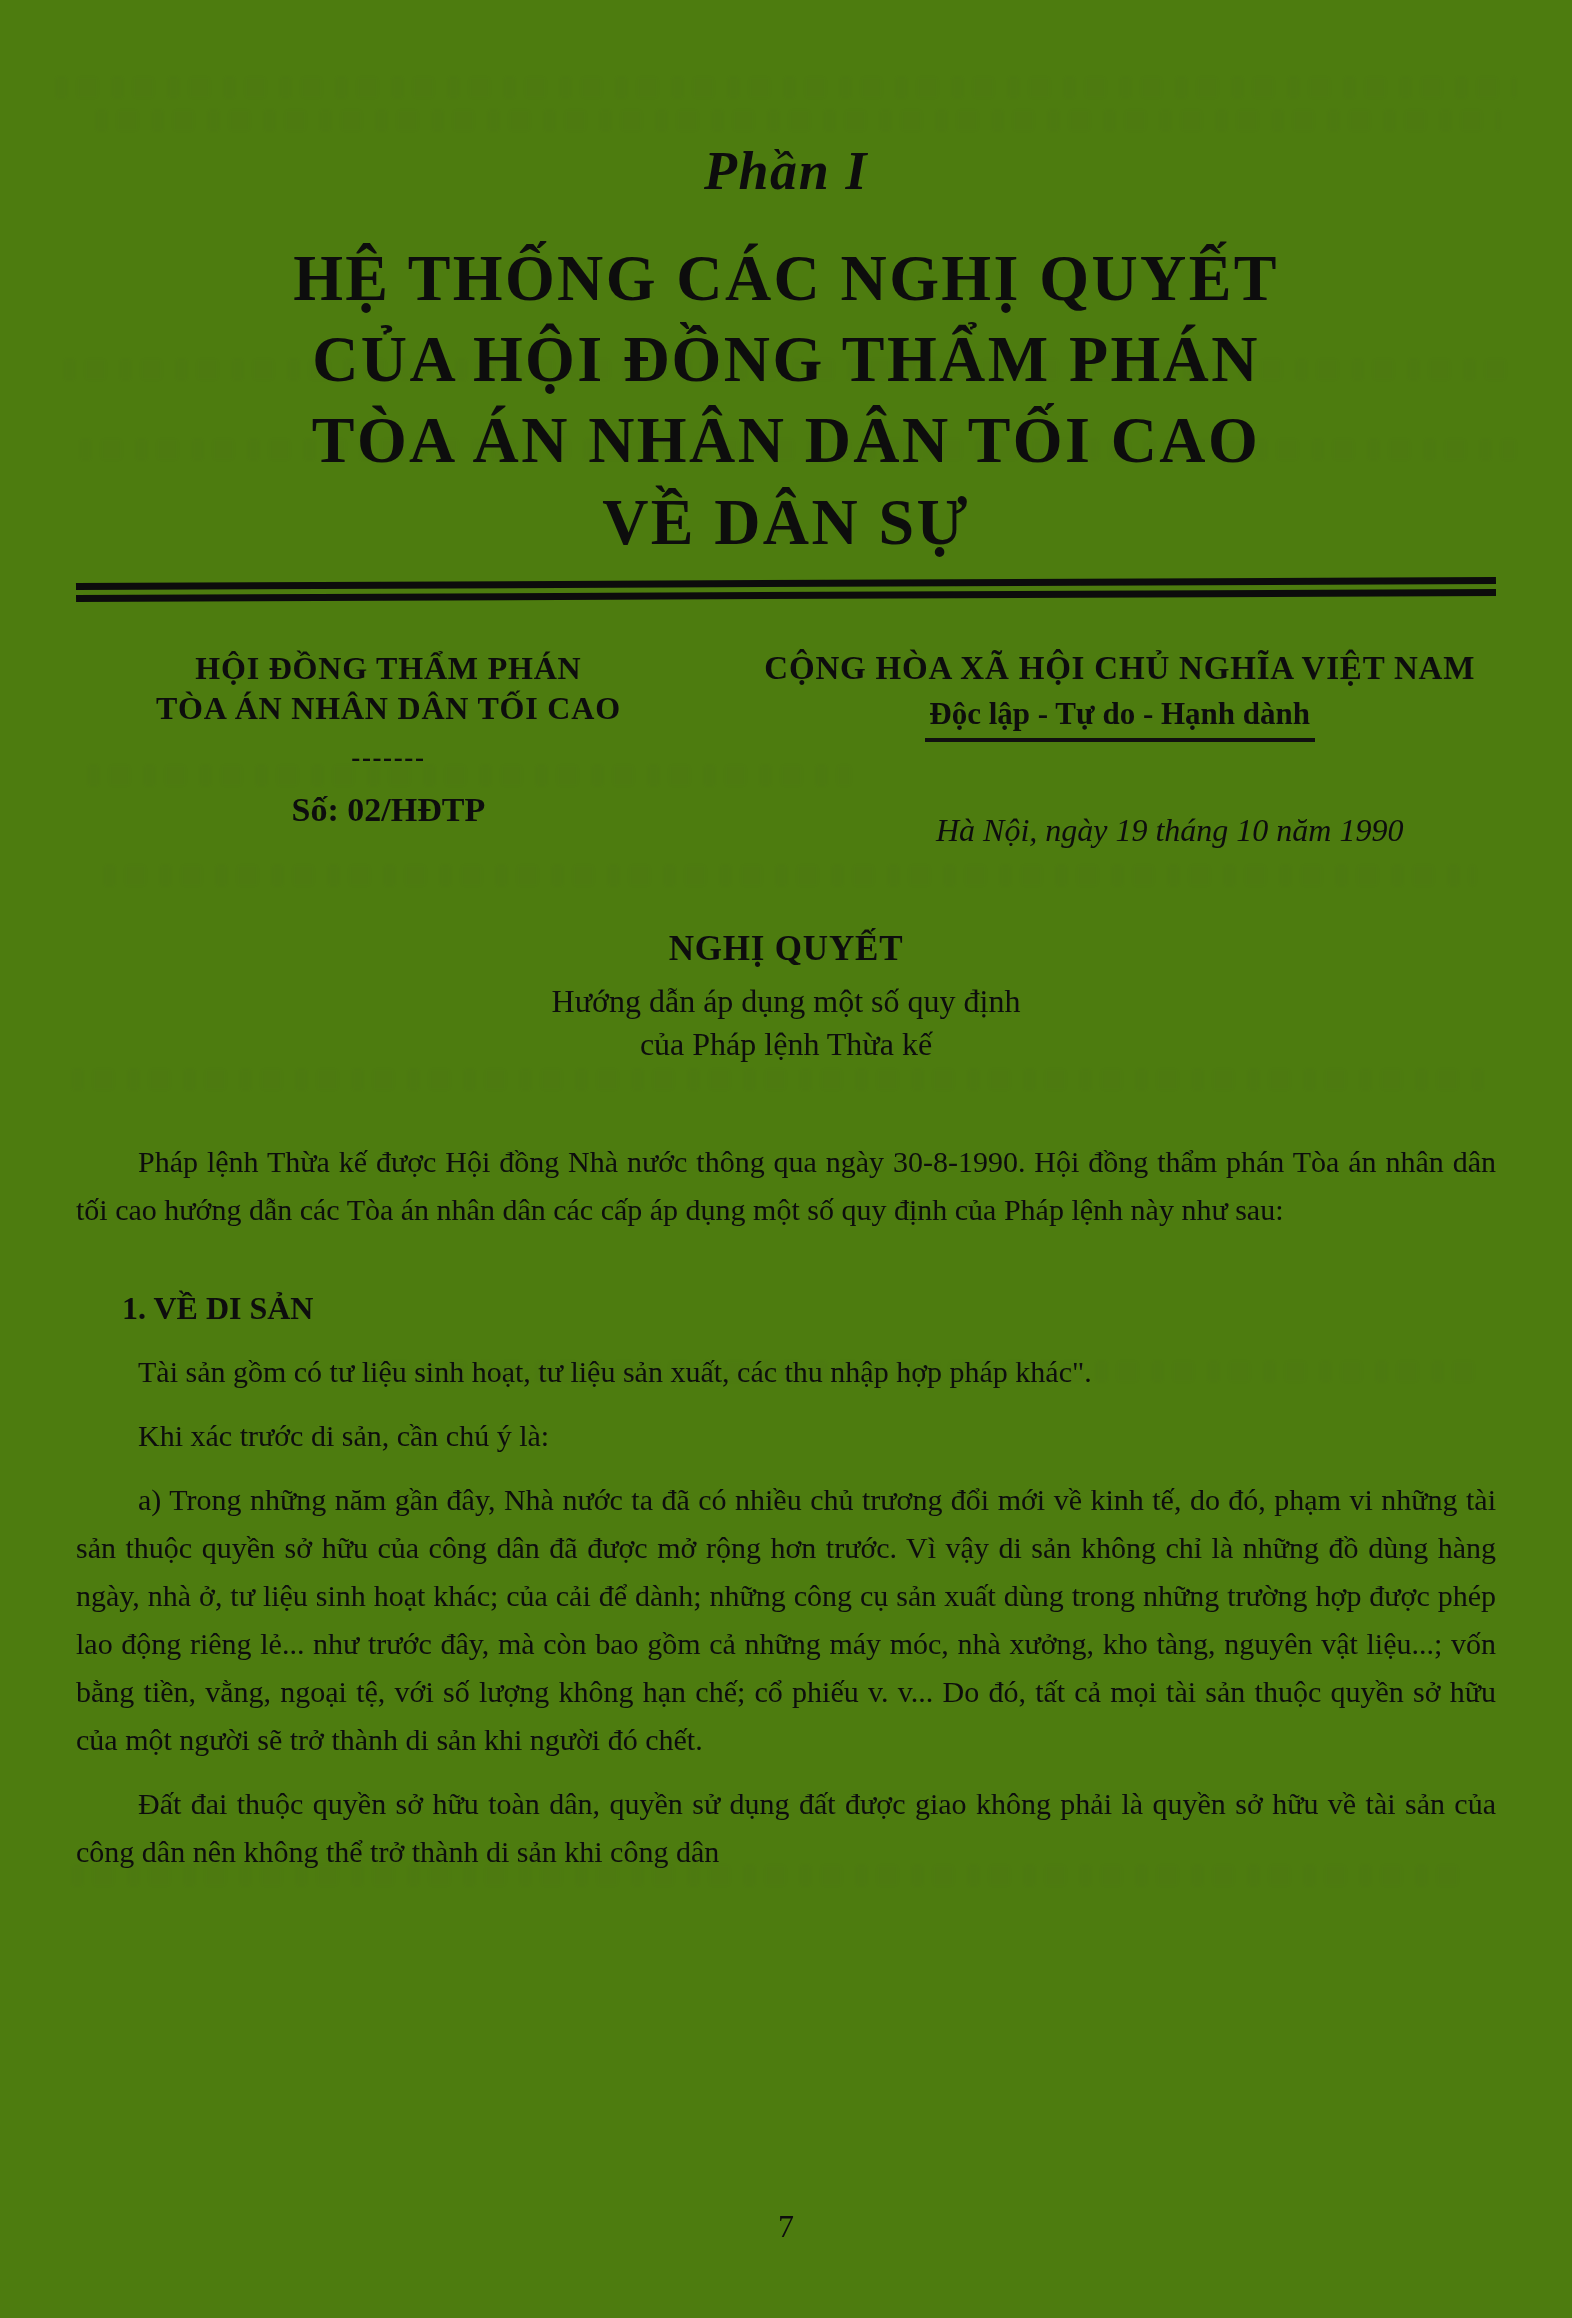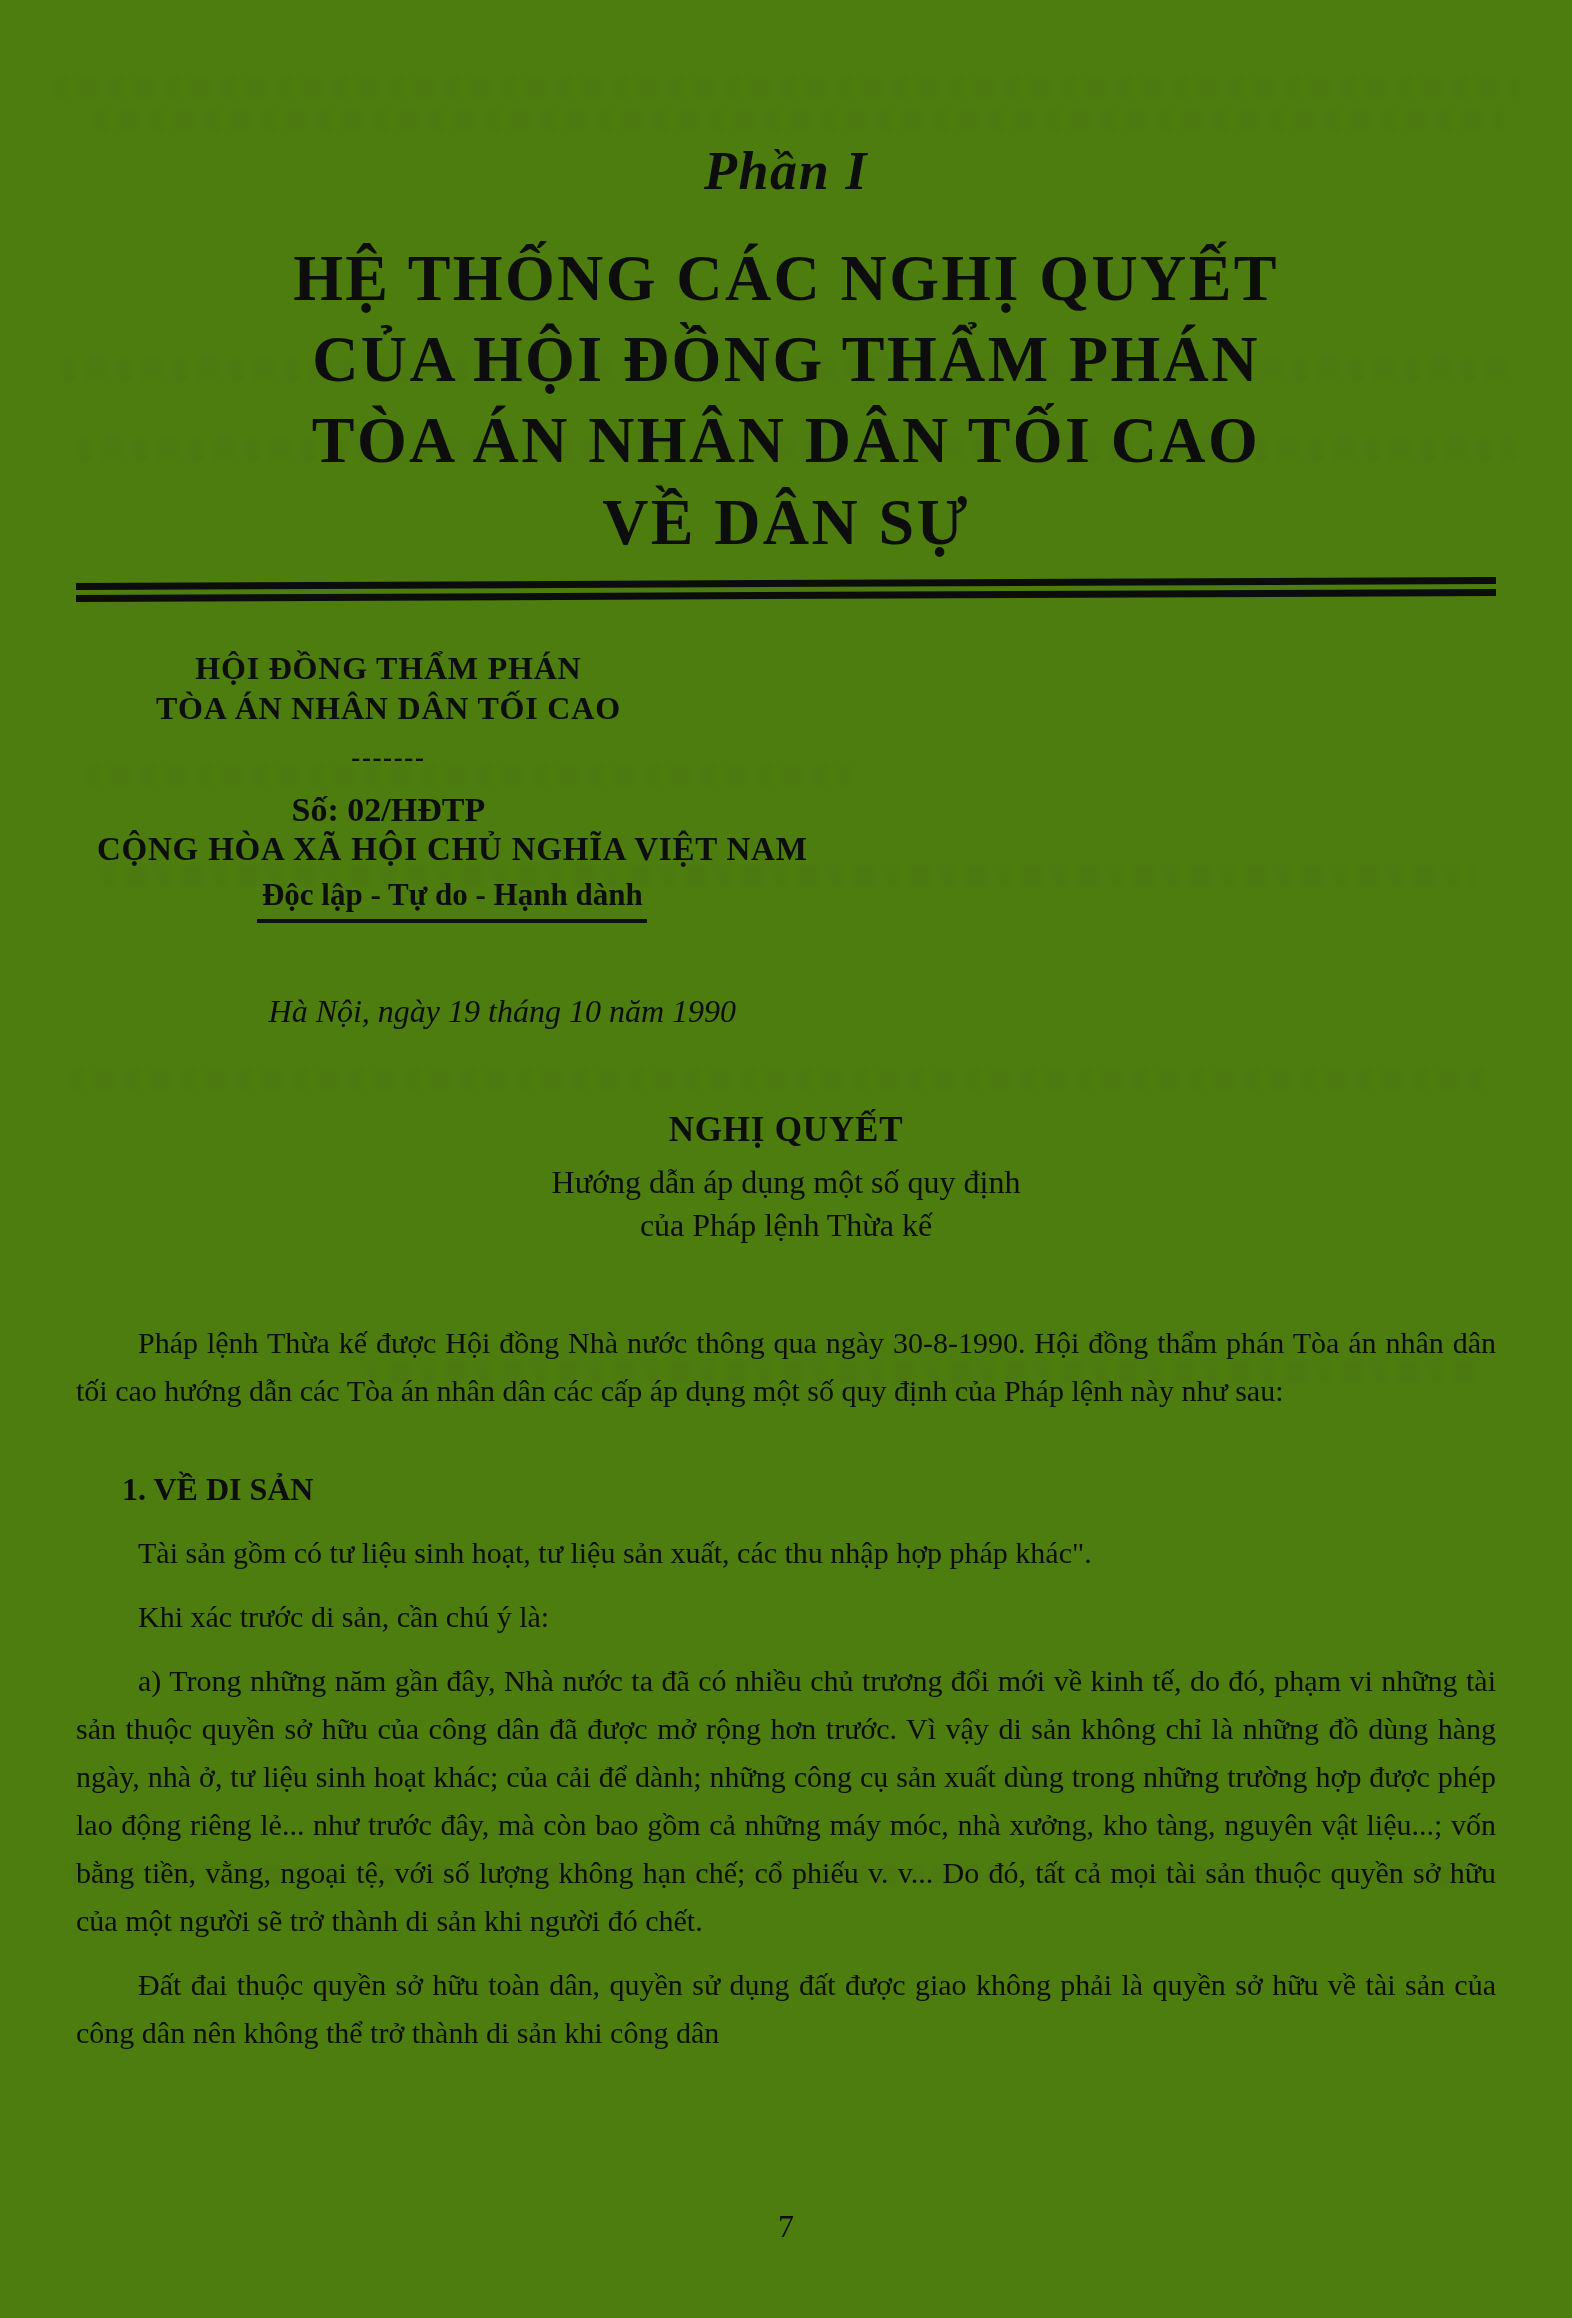--- a/index.html
+++ b/index.html
@@ -56,21 +56,20 @@
     background: #0c0c0c;
   }
   .rule-wrap .rule + .rule {
     margin-top: 4.8px;
   }
   .letterhead {
     margin-top: 48px;
     display: flex;
     justify-content: space-between;
     align-items: flex-start;
-    flex-direction: column;
   }
   .issuer {
     width: 44%;
     text-align: center;
   }
   .issuer-line {
     font-weight: bold;
     font-size: 32px;
     line-height: 40px;
     letter-spacing: 0.8px;

